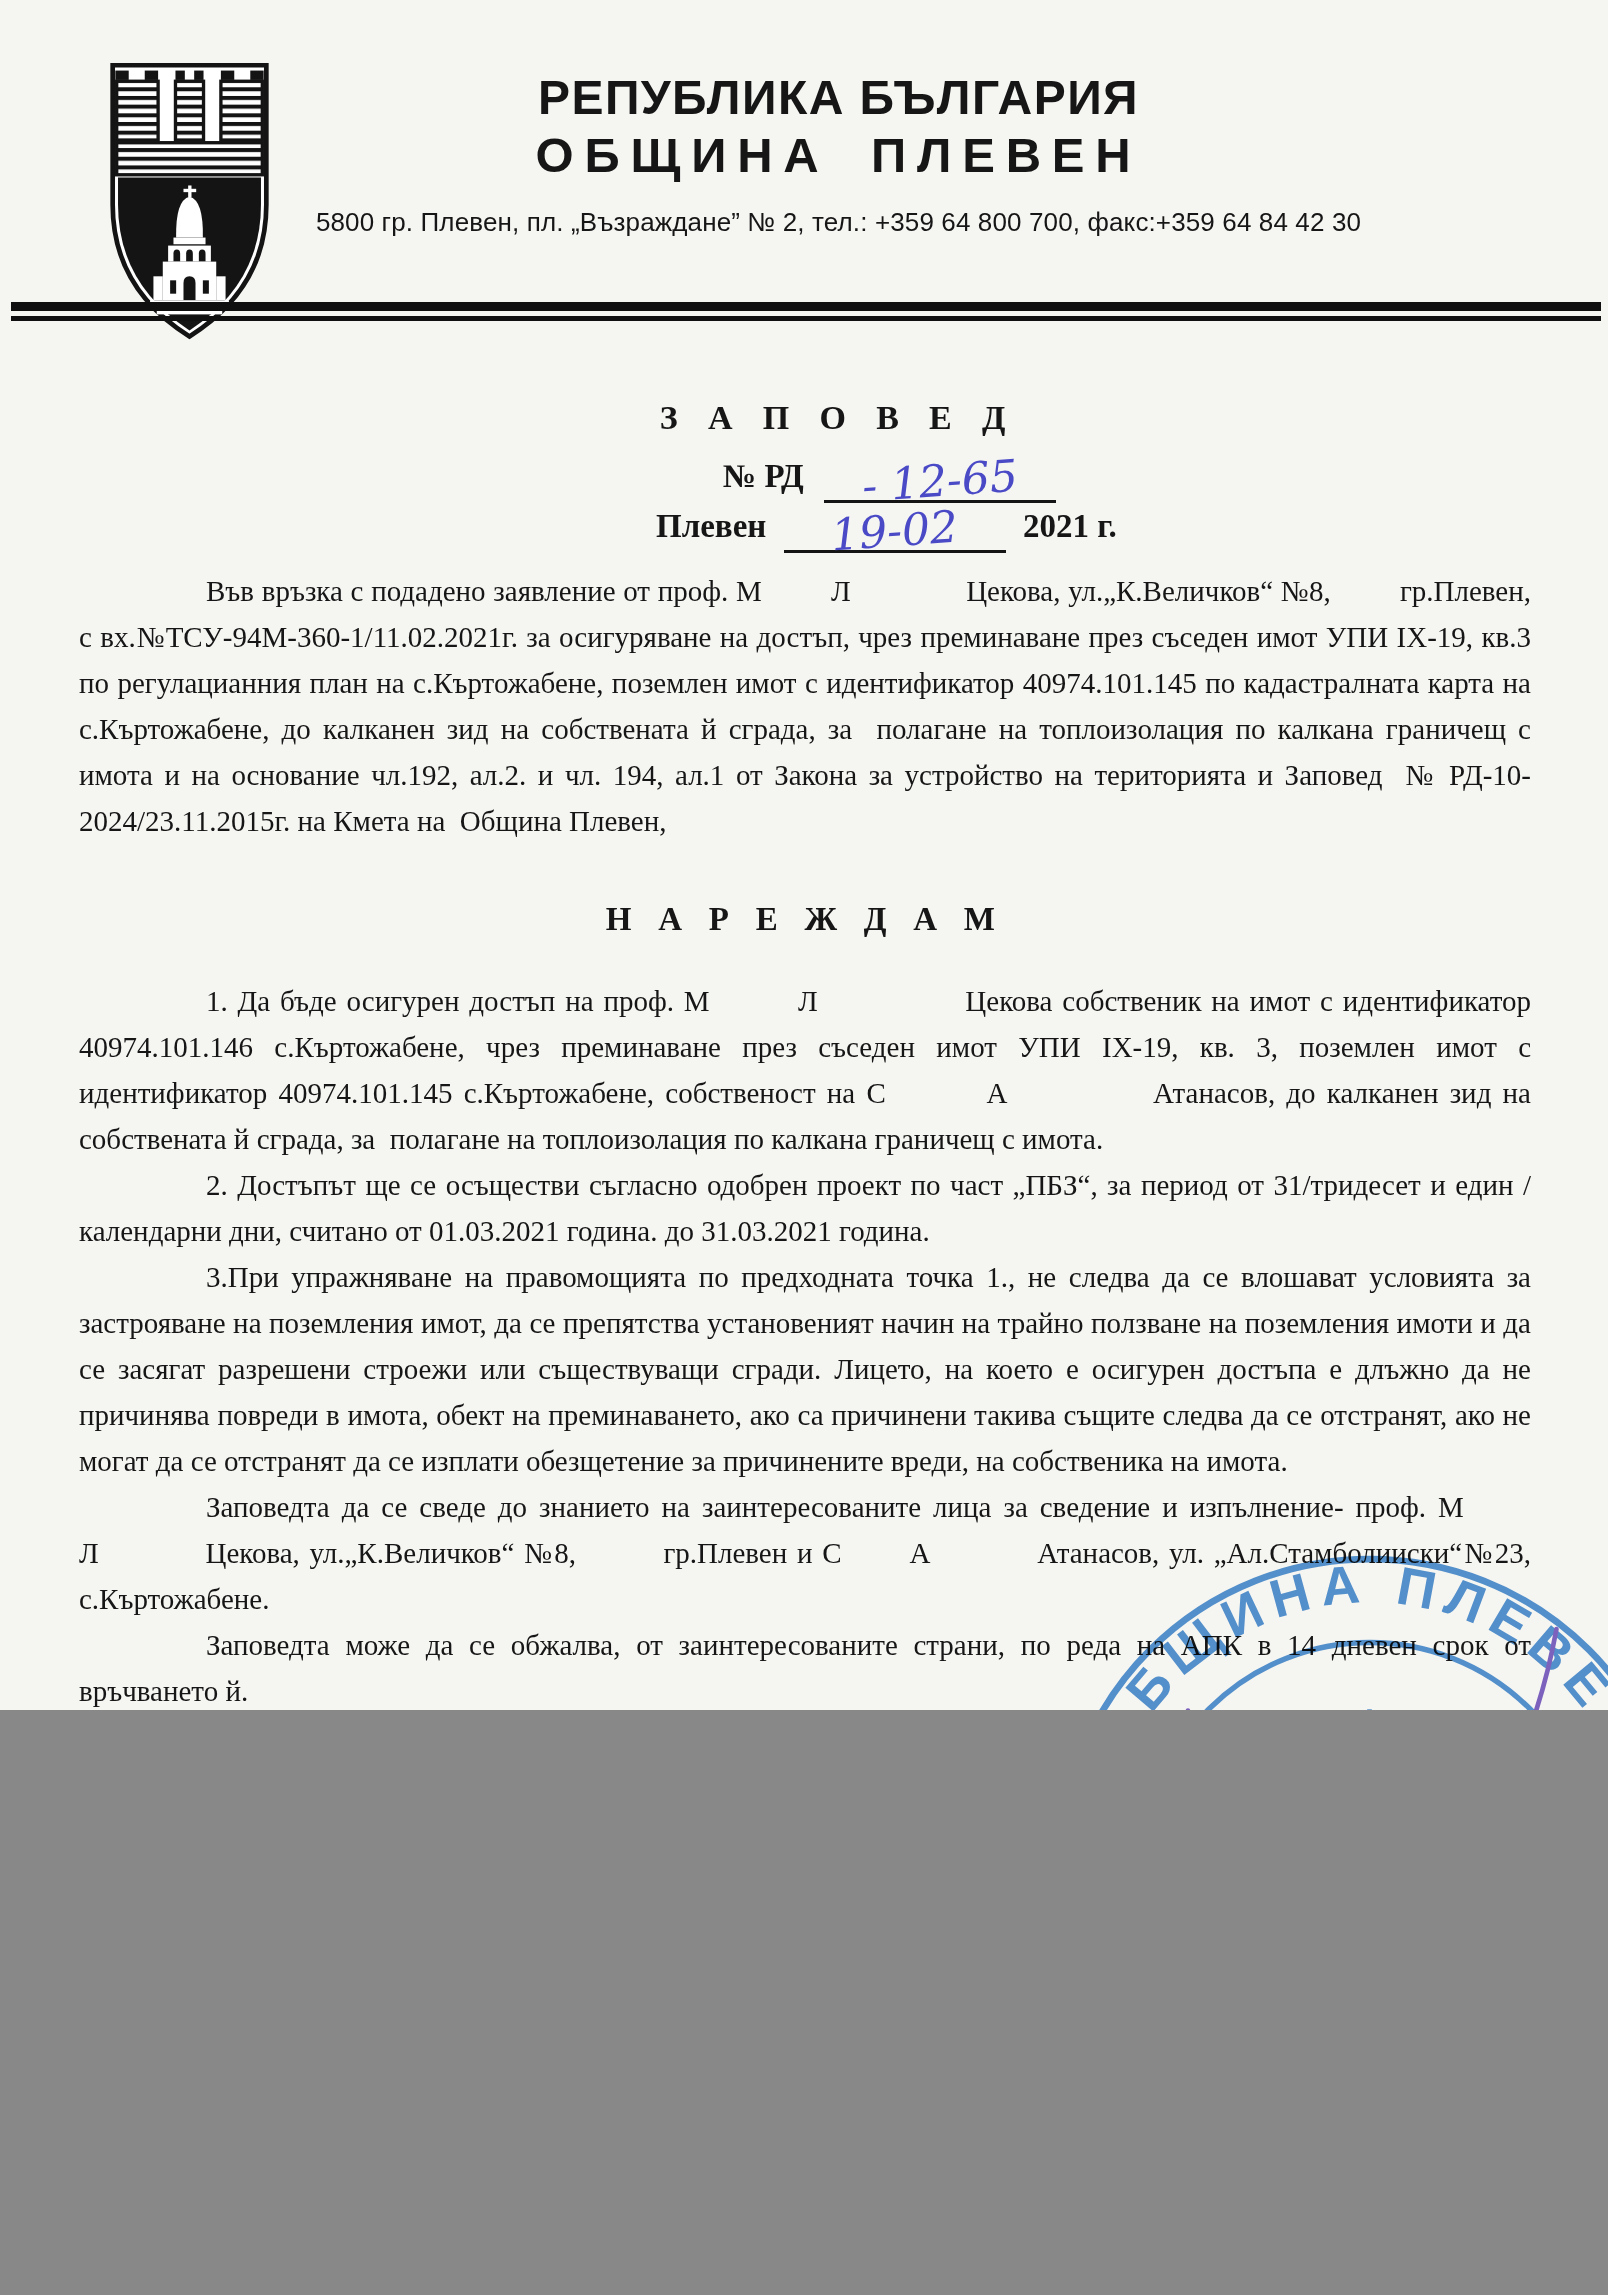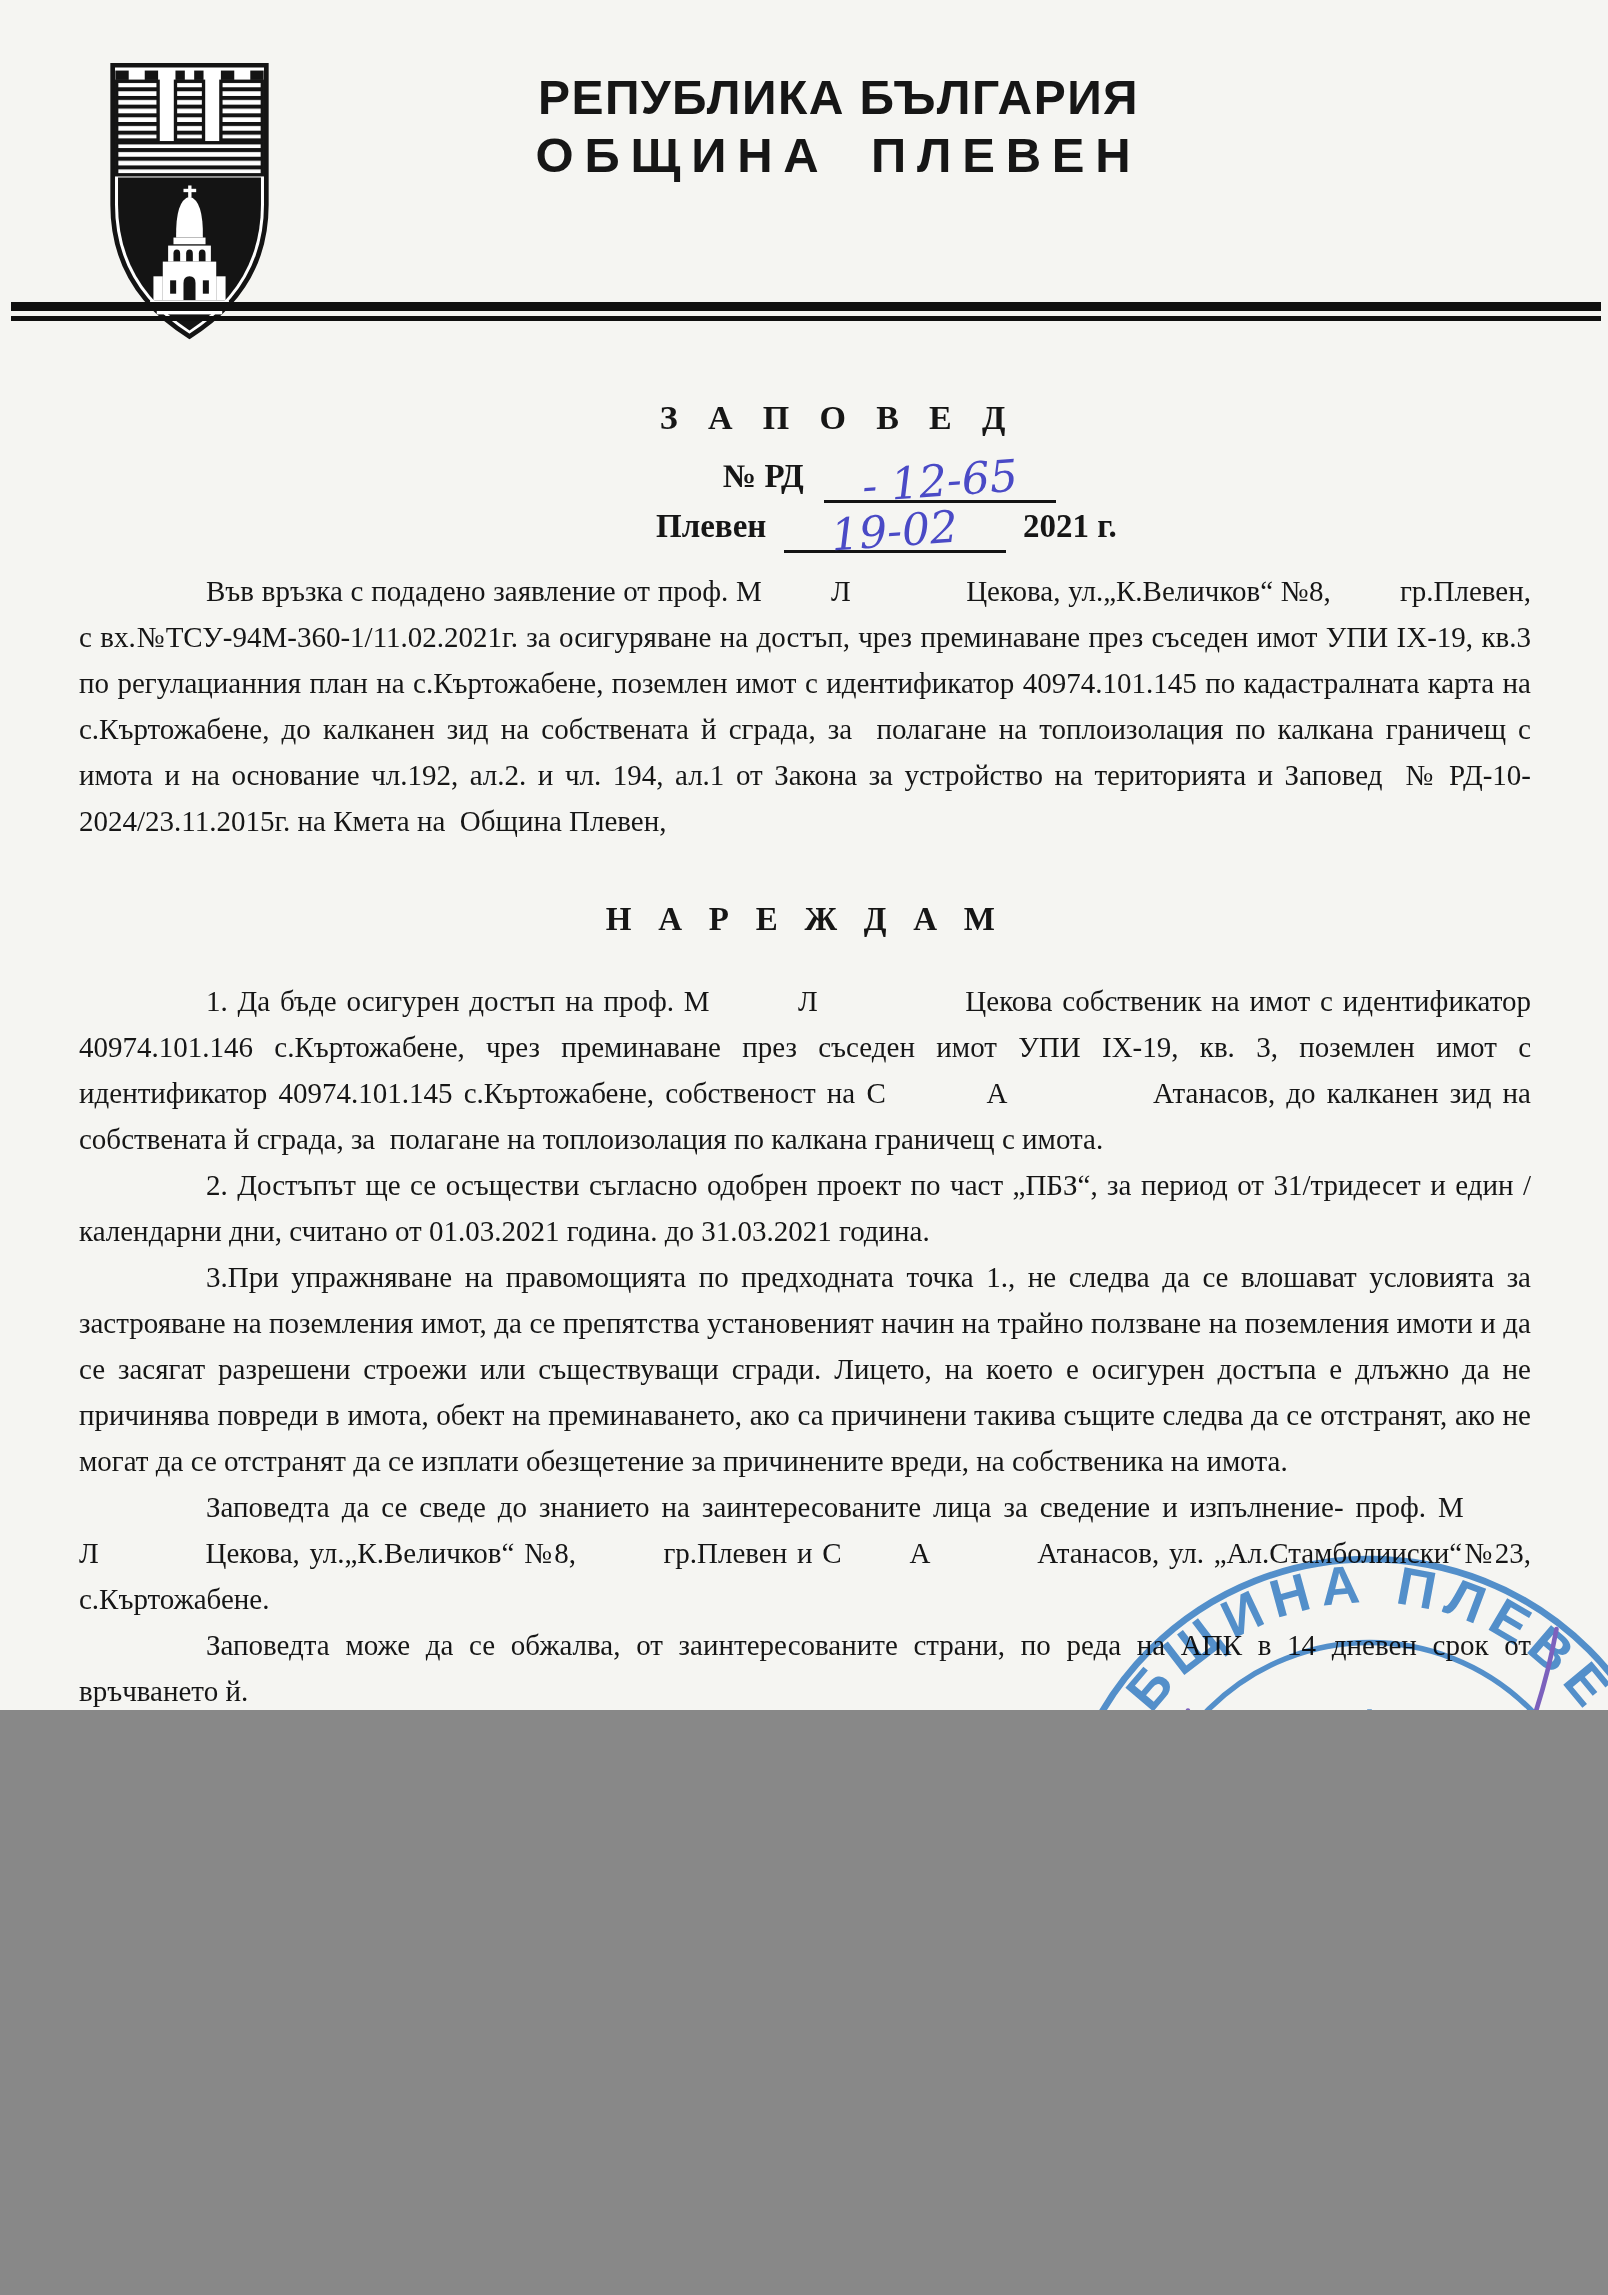--- a/index.html
+++ b/index.html
@@ -86,20 +86,21 @@
     <path d="M116 358 V332 Q116 322 125 322 Q134 322 134 332 V358 Z" fill="#141414"></path>
     <rect x="96" y="328" width="9" height="20" fill="#141414"></rect>
     <rect x="145" y="328" width="9" height="20" fill="#141414"></rect>
     <rect x="66" y="358" width="118" height="9" fill="#fff"></rect>
     <rect x="76" y="371" width="98" height="8" fill="#fff"></rect>
   </svg>
 
   <div class="head-text">
     <div class="republic">РЕПУБЛИКА БЪЛГАРИЯ</div>
     <div class="municipality">ОБЩИНА ПЛЕВЕН</div>
+    <div class="addr">5800 гр. Плевен, пл. „Възраждане” № 2, тел.: +359 64 800 700, факс:+359 64 84 42 30</div>
   </div>
 
   <div class="rule rule-thick"></div>
   <div class="rule rule-thin"></div>
 
   <div class="order-title">З А П О В Е Д</div>
 
   <div class="line-row num-row">
     <span>№ РД</span><span class="blank-line num-blank"><span class="hw">- 12-65</span></span>
   </div>

